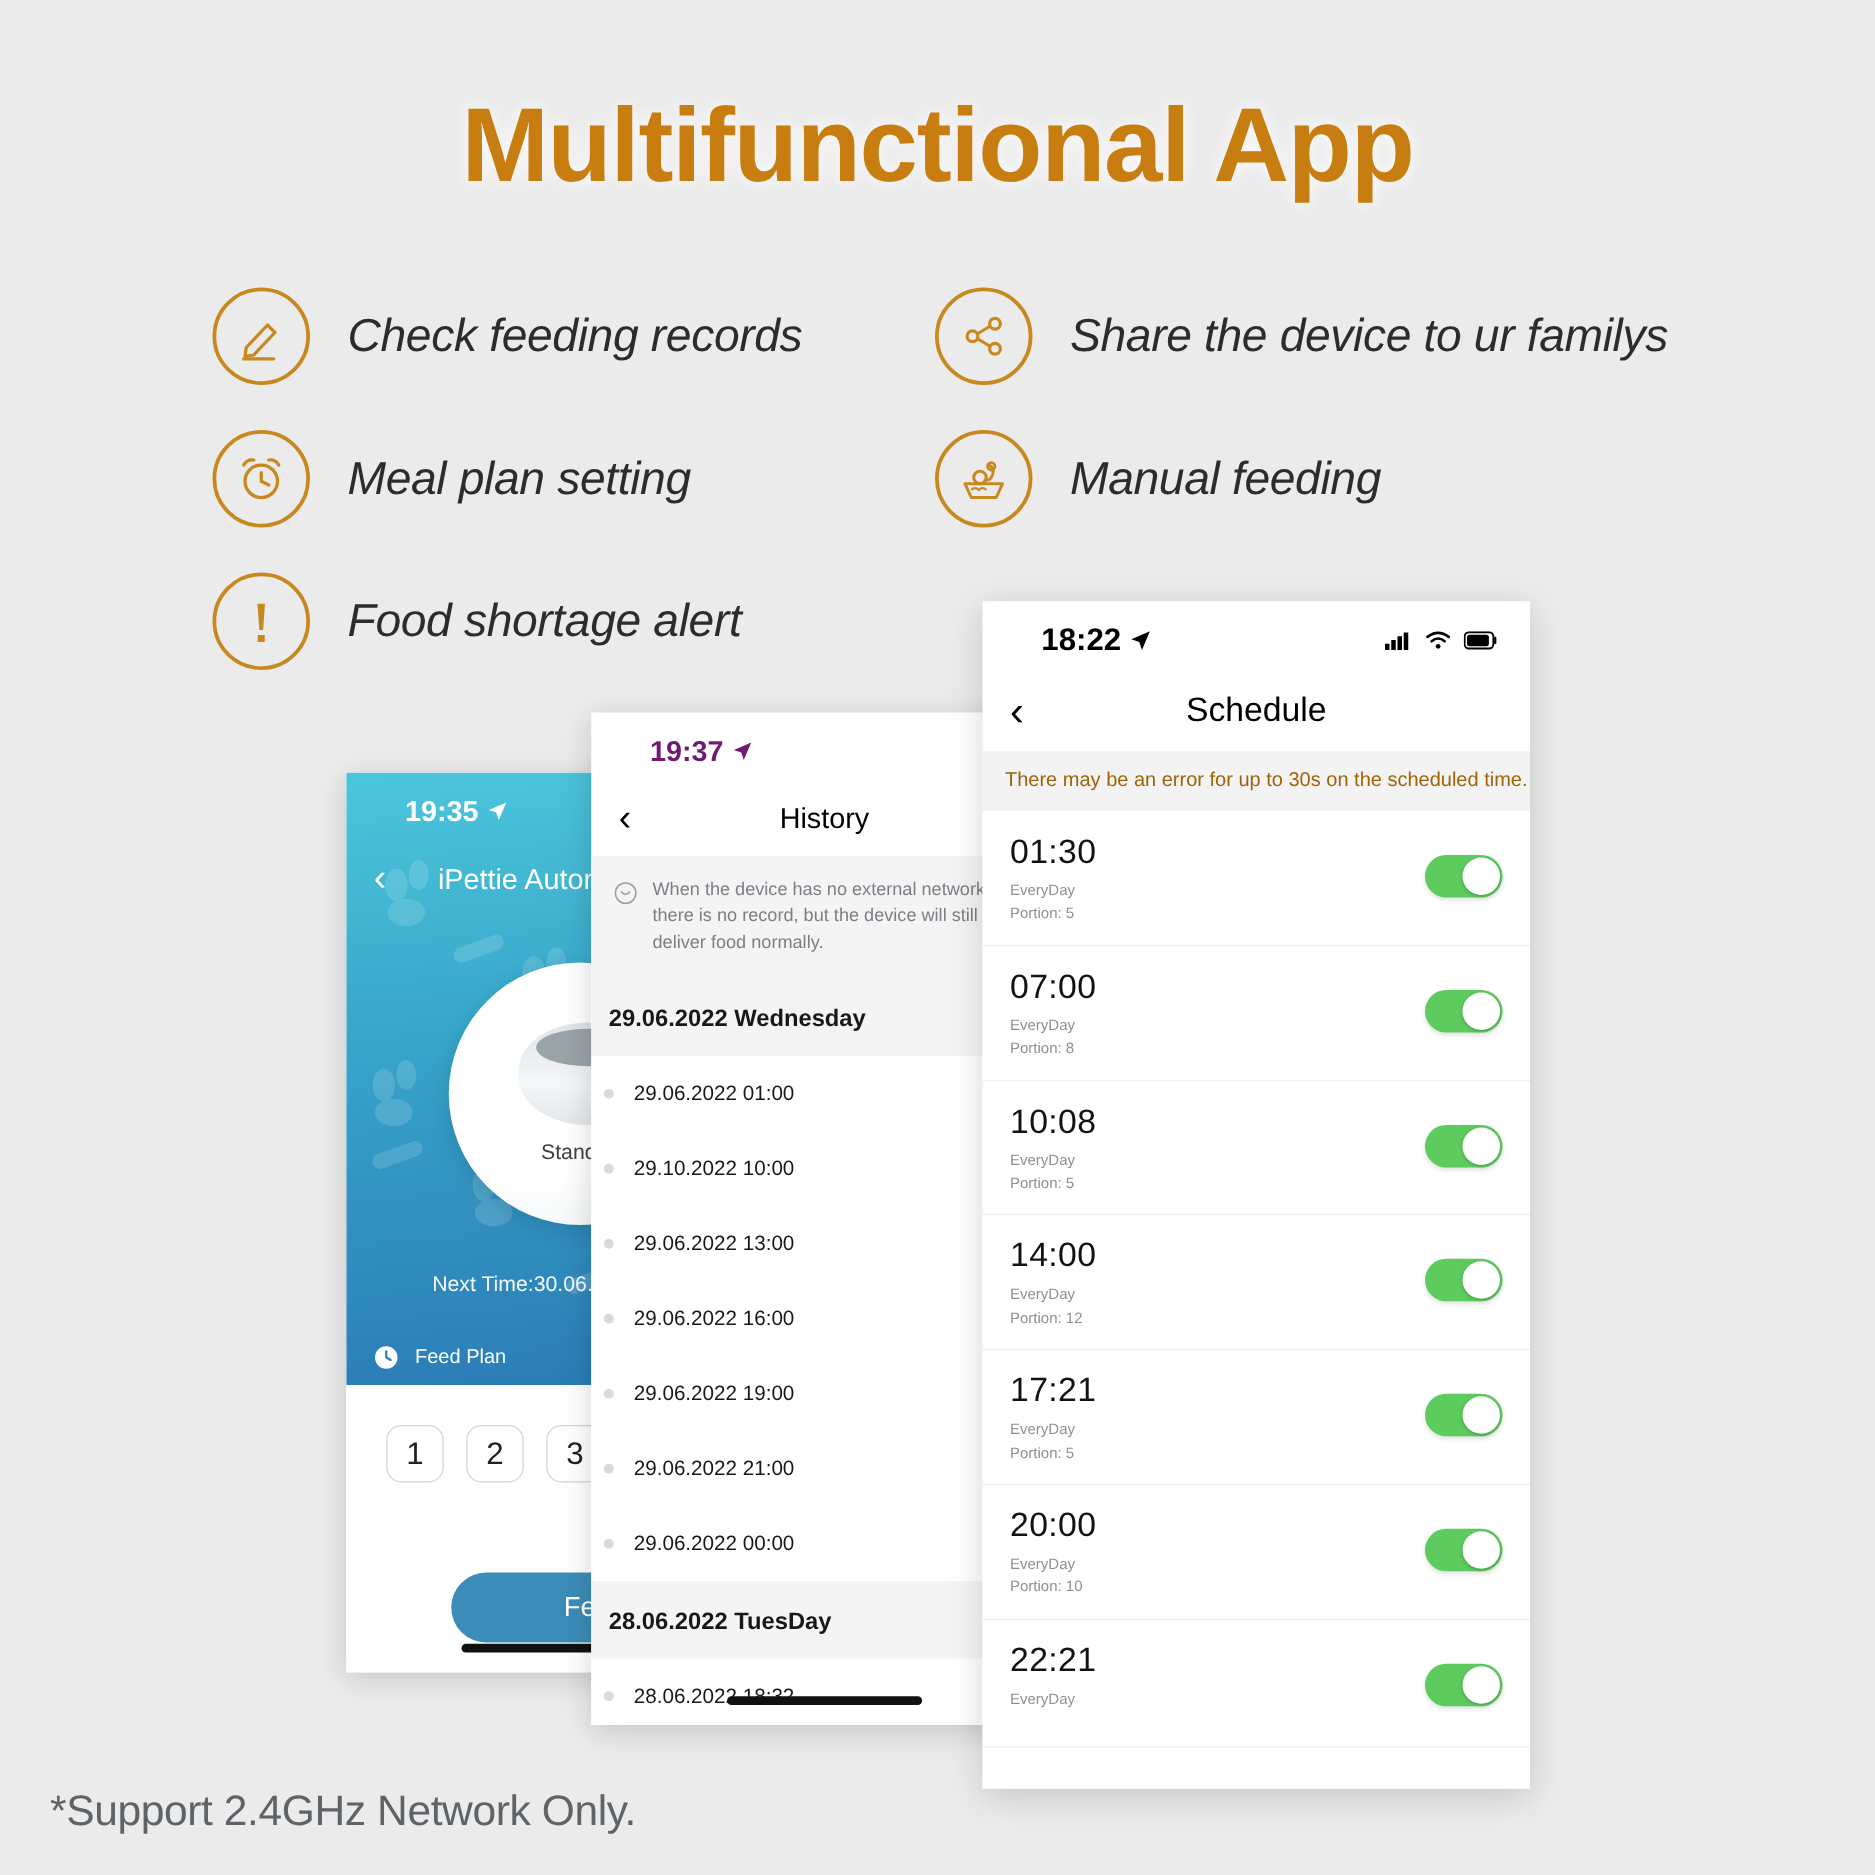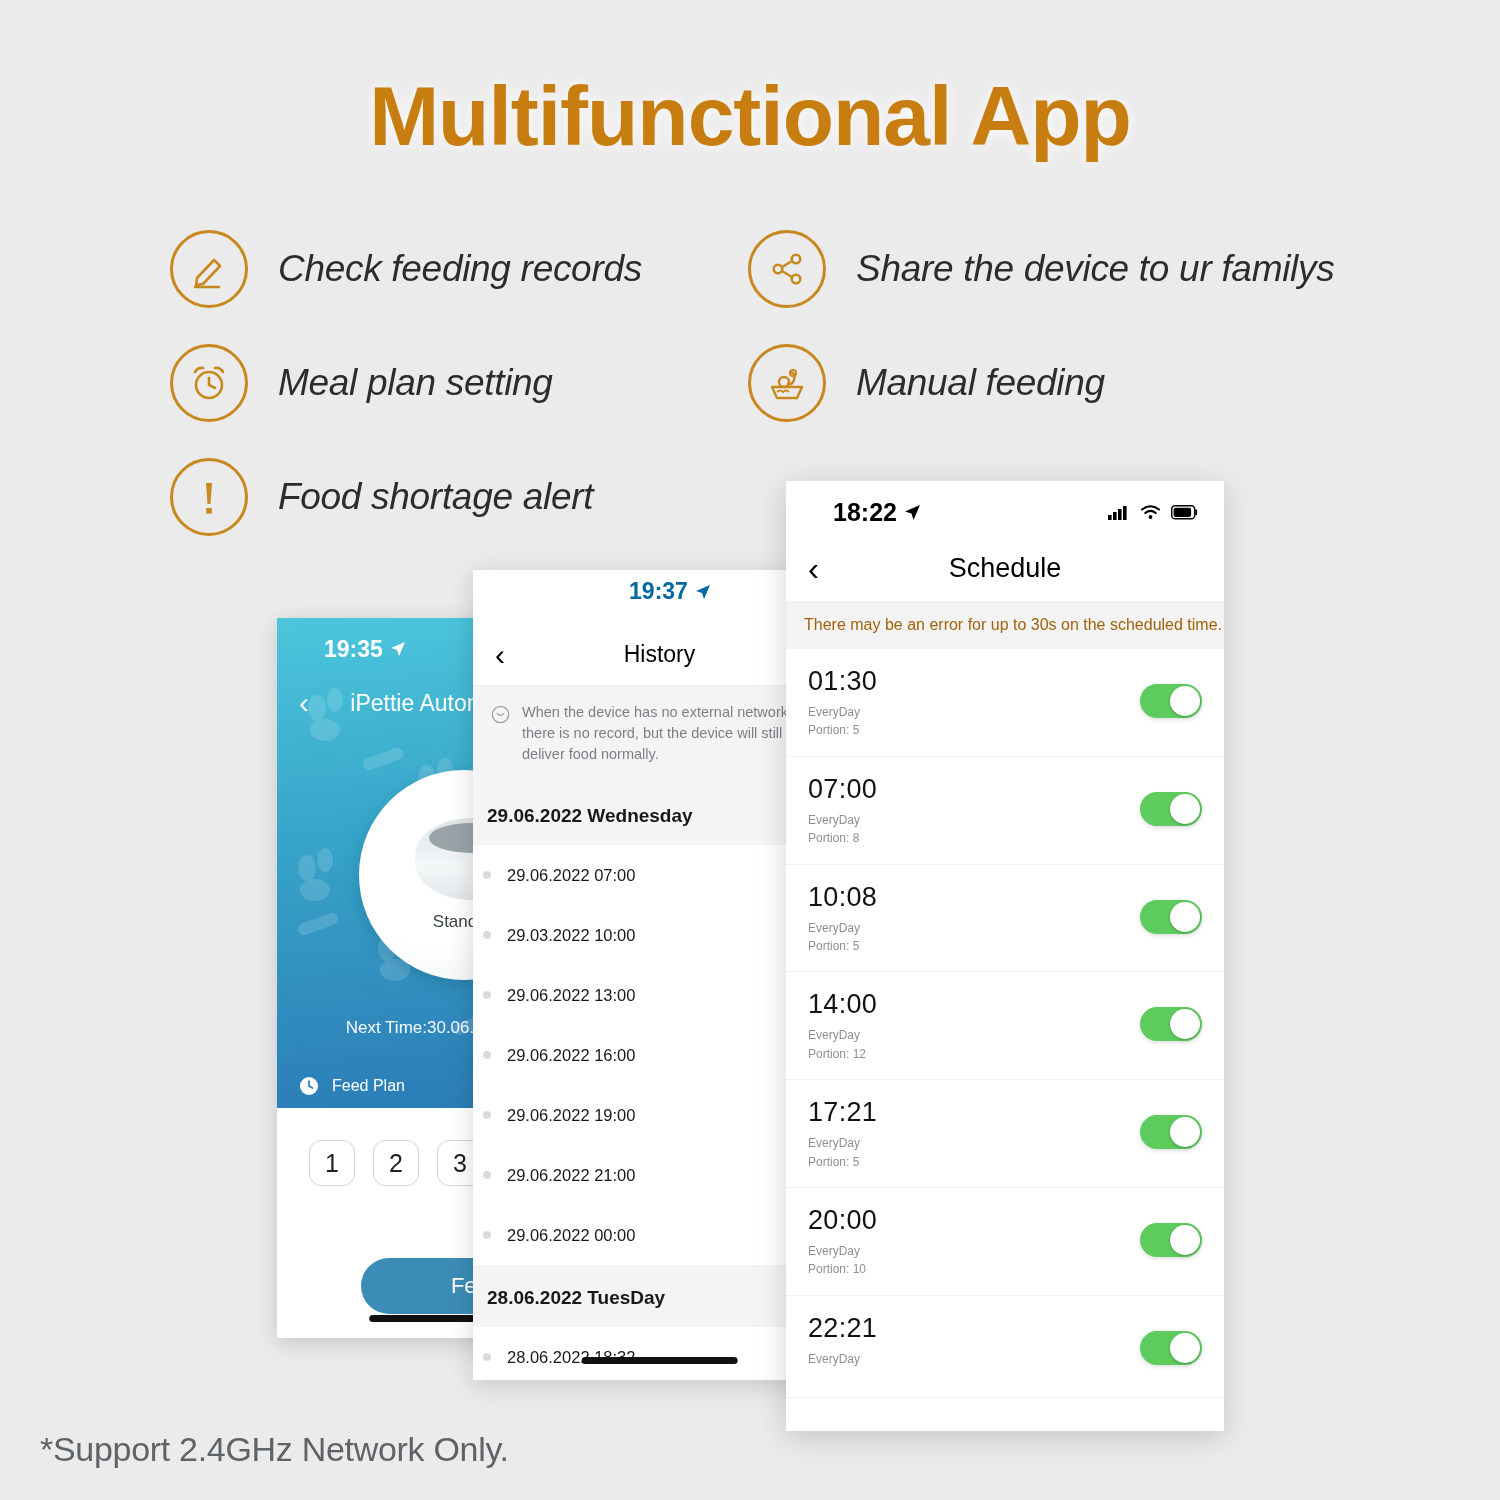--- a/index.html
+++ b/index.html
@@ -216,21 +216,21 @@
     align-items: center;
     justify-content: center;
   }
 
   
   #phone-history {
     left: 473px; top: 570px;
     width: 373px; height: 810px;
     box-shadow: 0 5px 24px rgba(0,0,0,0.16);
   }
-  #phone-history .statusbar { color: #0369a1; flex-direction: column; }
+  #phone-history .statusbar { color: #701a75; }
   #phone-history .navbar { color: #000; border-bottom: 1px solid #f0f0f0; }
   .hist-banner {
     background: #f4f4f5;
     display: flex;
     gap: 12px;
     padding: 16px 20px 18px 18px;
     align-items: flex-start;
   }
   .hist-banner-text {
     font-size: 14.5px;
@@ -506,26 +506,26 @@
       <path d="M6.5 9 Q10 13 13.5 9" fill="none" stroke="#9aa0a6" stroke-width="1.3" stroke-linecap="round"></path>
     </svg>
     <span class="hist-banner-text">When the device has no external network, there is no record, but the device will still deliver food normally.</span>
   </div>
 
   <div class="hist-date">29.06.2022 Wednesday</div>
 
   <div>
     <div class="hist-item">
       <span class="hist-dot"></span>
-      <span>29.06.2022 07:00</span>
-      <span class="hist-action">Feed</span>
-    </div>
-    <div class="hist-item">
-      <span class="hist-dot"></span>
-      <span>29.03.2022 10:00</span>
+      <span>29.06.2022 01:00</span>
+      <span class="hist-action">Feed</span>
+    </div>
+    <div class="hist-item">
+      <span class="hist-dot"></span>
+      <span>29.10.2022 10:00</span>
       <span class="hist-action">Feed</span>
     </div>
     <div class="hist-item">
       <span class="hist-dot"></span>
       <span>29.06.2022 13:00</span>
       <span class="hist-action">Feed</span>
     </div>
     <div class="hist-item">
       <span class="hist-dot"></span>
       <span>29.06.2022 16:00</span>

